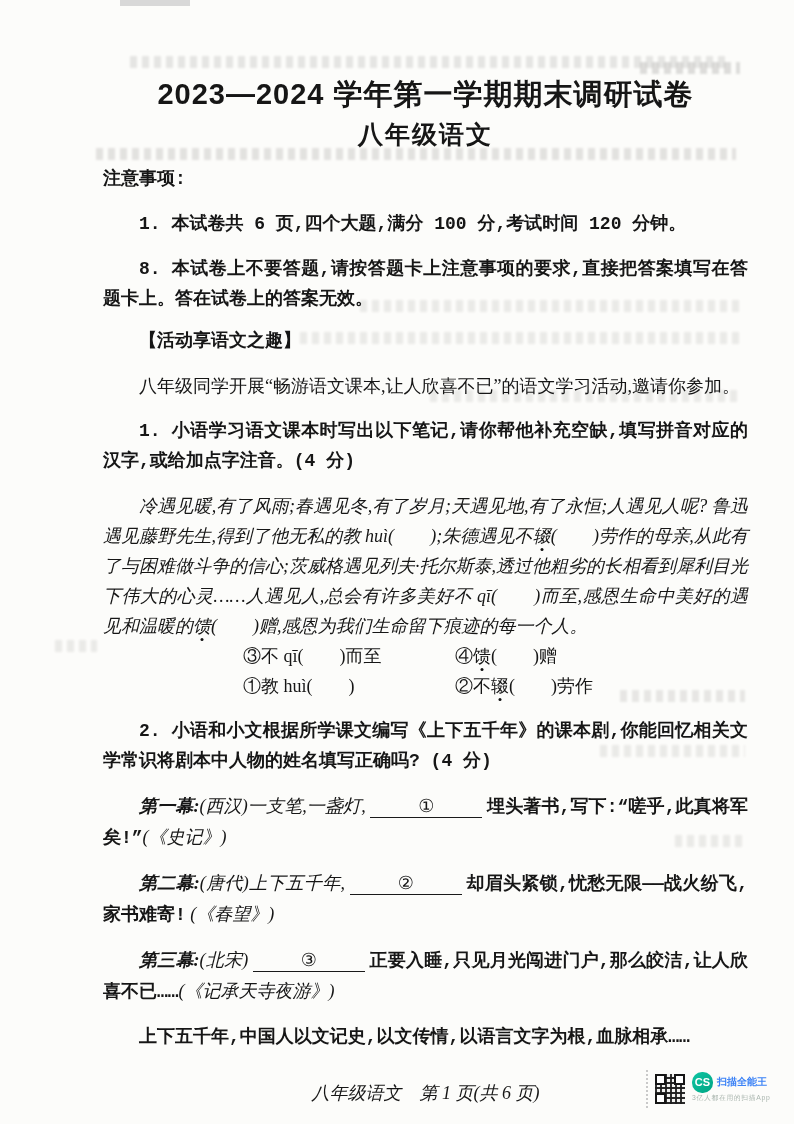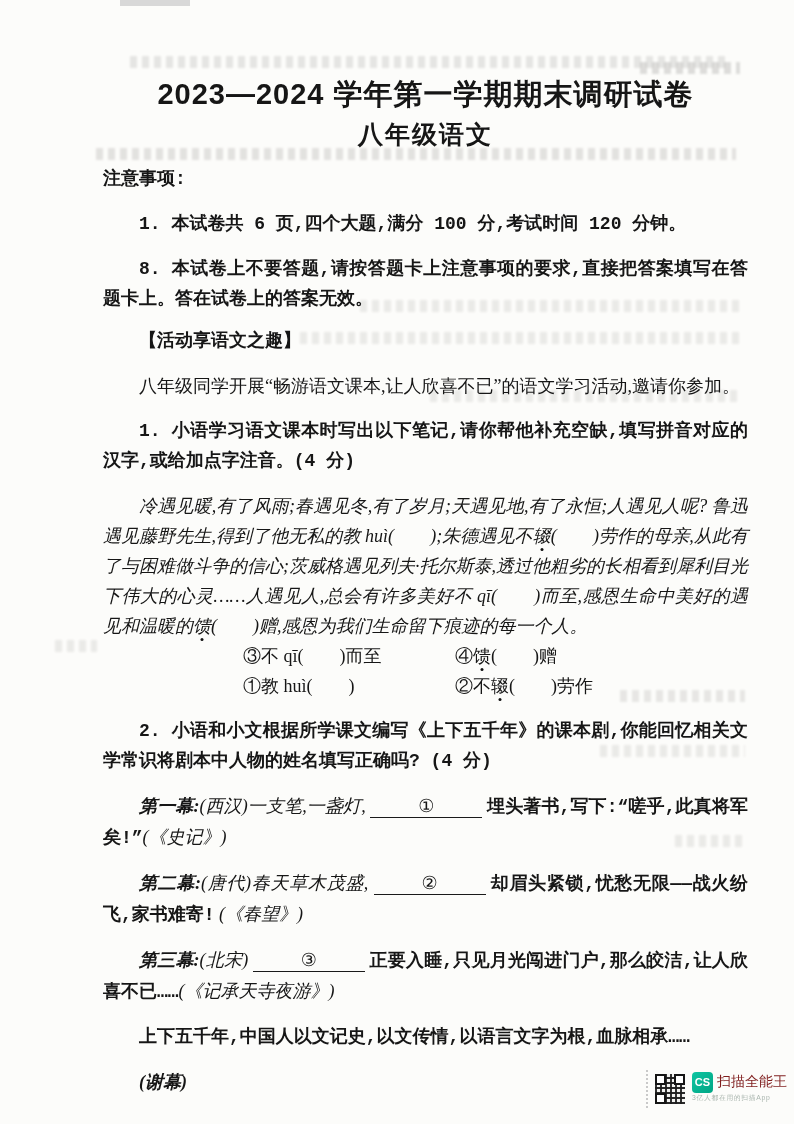--- a/index.html
+++ b/index.html
@@ -58,26 +58,26 @@
       repeating-linear-gradient(90deg,rgba(28,28,28,.9) 0 2px,transparent 2px 5px),
       repeating-linear-gradient(0deg,#2a2a2a 0 2px,#f2f2f0 2px 5px);
   }
   .qr i{position:absolute;width:7px;height:7px;border:2px solid #151515;background:#fff;}
   .qr i:nth-child(1){left:0;top:0;}
   .qr i:nth-child(2){right:0;top:0;}
   .qr i:nth-child(3){left:0;bottom:0;}
   .smtext{display:flex;flex-direction:column;}
   .smrow{display:flex;align-items:center;gap:4px;}
   .cs-badge{
-    width:21px;height:21px;border-radius:4px;
+    width:21px;height:21px;border-radius:10px;
     background:linear-gradient(135deg,#0ec5a2,#00a584);
     color:#fff;font-family:"Liberation Sans",sans-serif;font-weight:700;
     font-size:11px;display:flex;align-items:center;justify-content:center;
   }
-  .brand{font-family:"Liberation Sans",sans-serif;font-weight:400;font-size:14px;color:#7f1d1d;white-space:nowrap;}
+  .brand{font-family:"Liberation Sans",sans-serif;font-weight:700;font-size:10px;color:#3b82f6;white-space:nowrap;}
   .tagline{
     font-family:"Liberation Sans",sans-serif;font-size:10px;color:#a9b5ae;
     transform:scale(.68);transform-origin:left top;white-space:nowrap;letter-spacing:1px;
   }
 </style>
 </head>
 <body>
 
 <div class="page">
 
@@ -108,27 +108,26 @@
 
     <p class="kai ind"><span>冷遇见暖,有了风雨;春遇见冬,有了岁月;天遇见地,有了永恒;人遇见人呢? 鲁迅遇见藤野先生,得到了他无私的教 huì(　　);朱德遇见不</span><span class="emdot">辍</span><span>(　　)劳作的母亲,从此有了与困难做斗争的信心;茨威格遇见列夫·托尔斯泰,透过他粗劣的长相看到犀利目光下伟大的心灵……人遇见人,总会有许多美好不 qī(　　)而至,感恩生命中美好的遇见和温暖的</span><span class="emdot">馈</span><span>(　　)赠,感恩为我们生命留下痕迹的每一个人。</span></p>
 
     <p class="options"><span class="col1">③不 qī(　　)而至</span><span><span>④</span><span class="emdot">馈</span><span>(　　)赠</span></span></p>
     <p class="options"><span class="col1">①教 huì(　　)</span><span><span>②不</span><span class="emdot">辍</span><span>(　　)劳作</span></span></p>
 
     <p class="hei ind">2. 小语和小文根据所学课文编写《上下五千年》的课本剧,你能回忆相关文学常识将剧本中人物的姓名填写正确吗? (4 分)</p>
 
     <p class="ind"><span class="kai" style="font-weight:700;">第一幕:</span><span class="kai">(西汉)一支笔,一盏灯,</span> <span class="ublank"><span>①</span></span> <span class="hei">埋头著书,写下:“嗟乎,此真将军矣!”</span><span class="kai">(《史记》)</span></p>
 
-    <p class="ind"><span class="kai" style="font-weight:700;">第二幕:</span><span class="kai">(唐代)春天草木茂盛,</span> <span class="ublank"><span>②</span></span> <span class="hei">却眉头紧锁,忧愁无限——战火纷飞,家书难寄!</span> <span class="kai">(《春望》)</span></p>
+    <p class="ind"><span class="kai" style="font-weight:700;">第二幕:</span><span class="kai">(唐代)上下五千年,</span> <span class="ublank"><span>②</span></span> <span class="hei">却眉头紧锁,忧愁无限——战火纷飞,家书难寄!</span> <span class="kai">(《春望》)</span></p>
 
     <p class="ind"><span class="kai" style="font-weight:700;">第三幕:</span><span class="kai">(北宋)</span> <span class="ublank"><span>③</span></span> <span class="hei">正要入睡,只见月光闯进门户,那么皎洁,让人欣喜不已……</span><span class="kai">(《记承天寺夜游》)</span></p>
 
 
     <p class="hei ind">上下五千年,中国人以文记史,以文传情,以语言文字为根,血脉相承……</p>
-    <p class="kai ind" style="font-weight:700;">(谢幕)</p>
 
     <p class="footer kai">八年级语文　第 1 页(共 6 页)</p>
   </div>
 
   <div class="scanmark">
     <div class="perf"></div>
     <div class="qr">
         <i></i>
         <i></i>
         <i></i>

